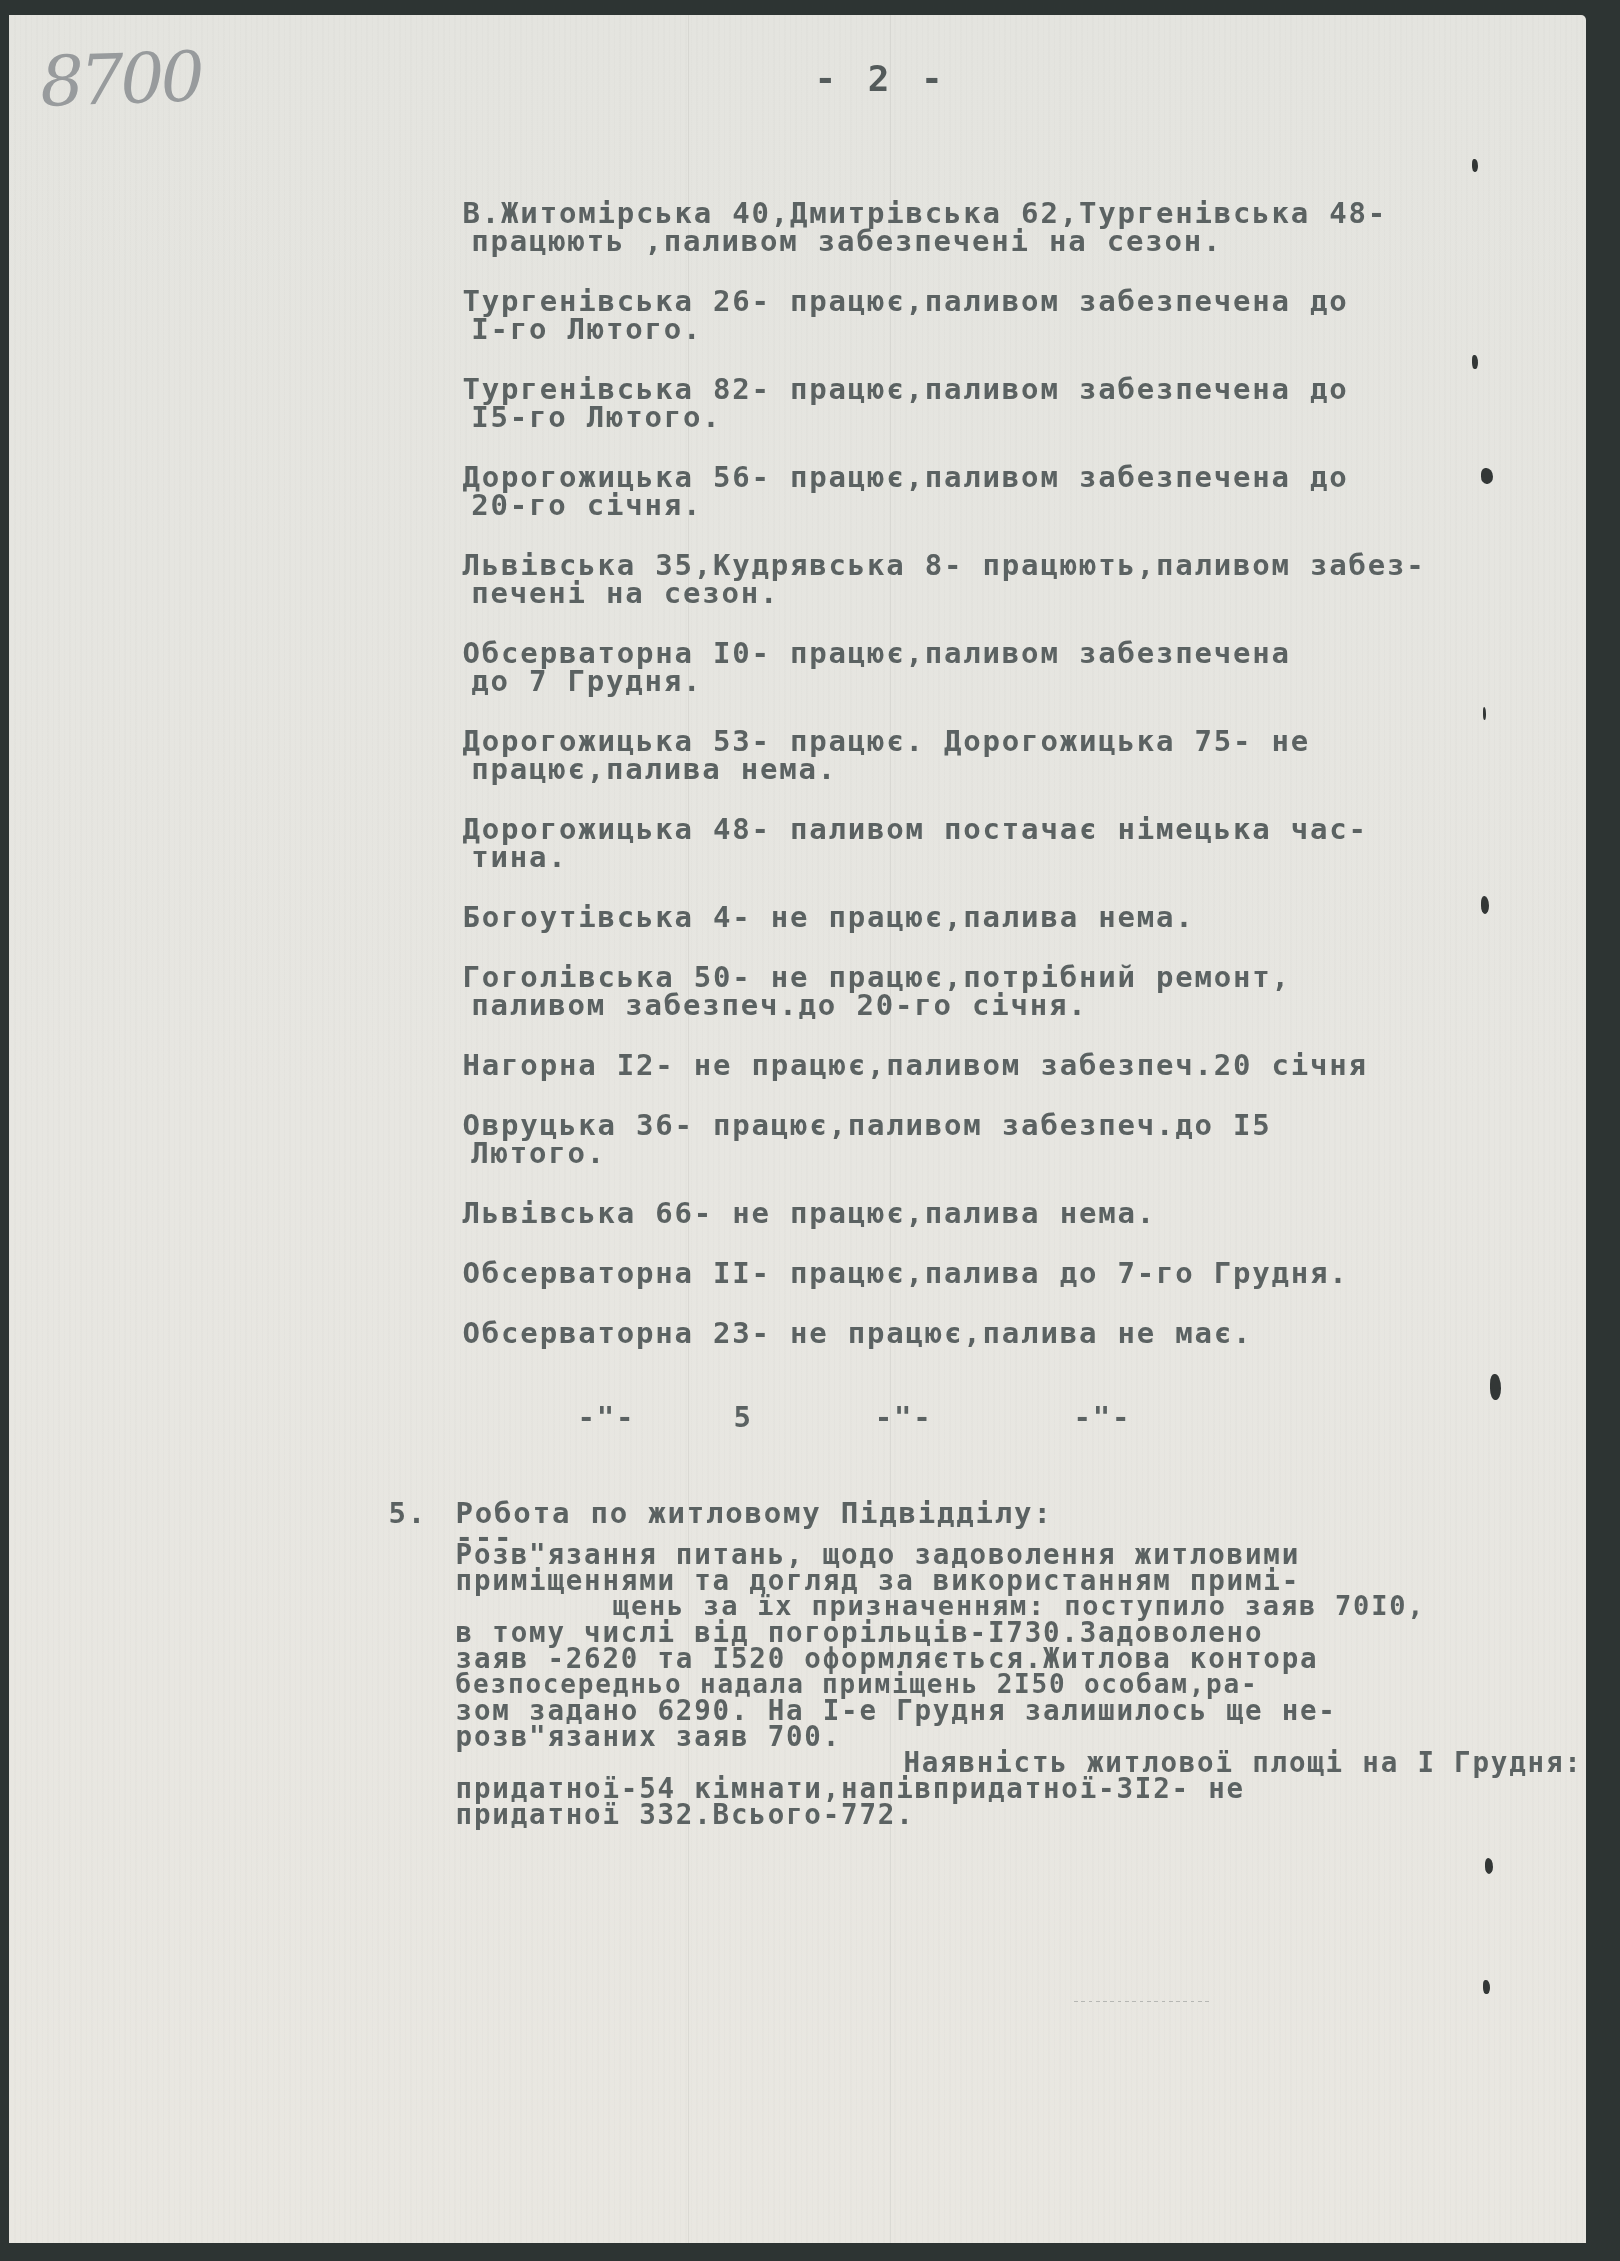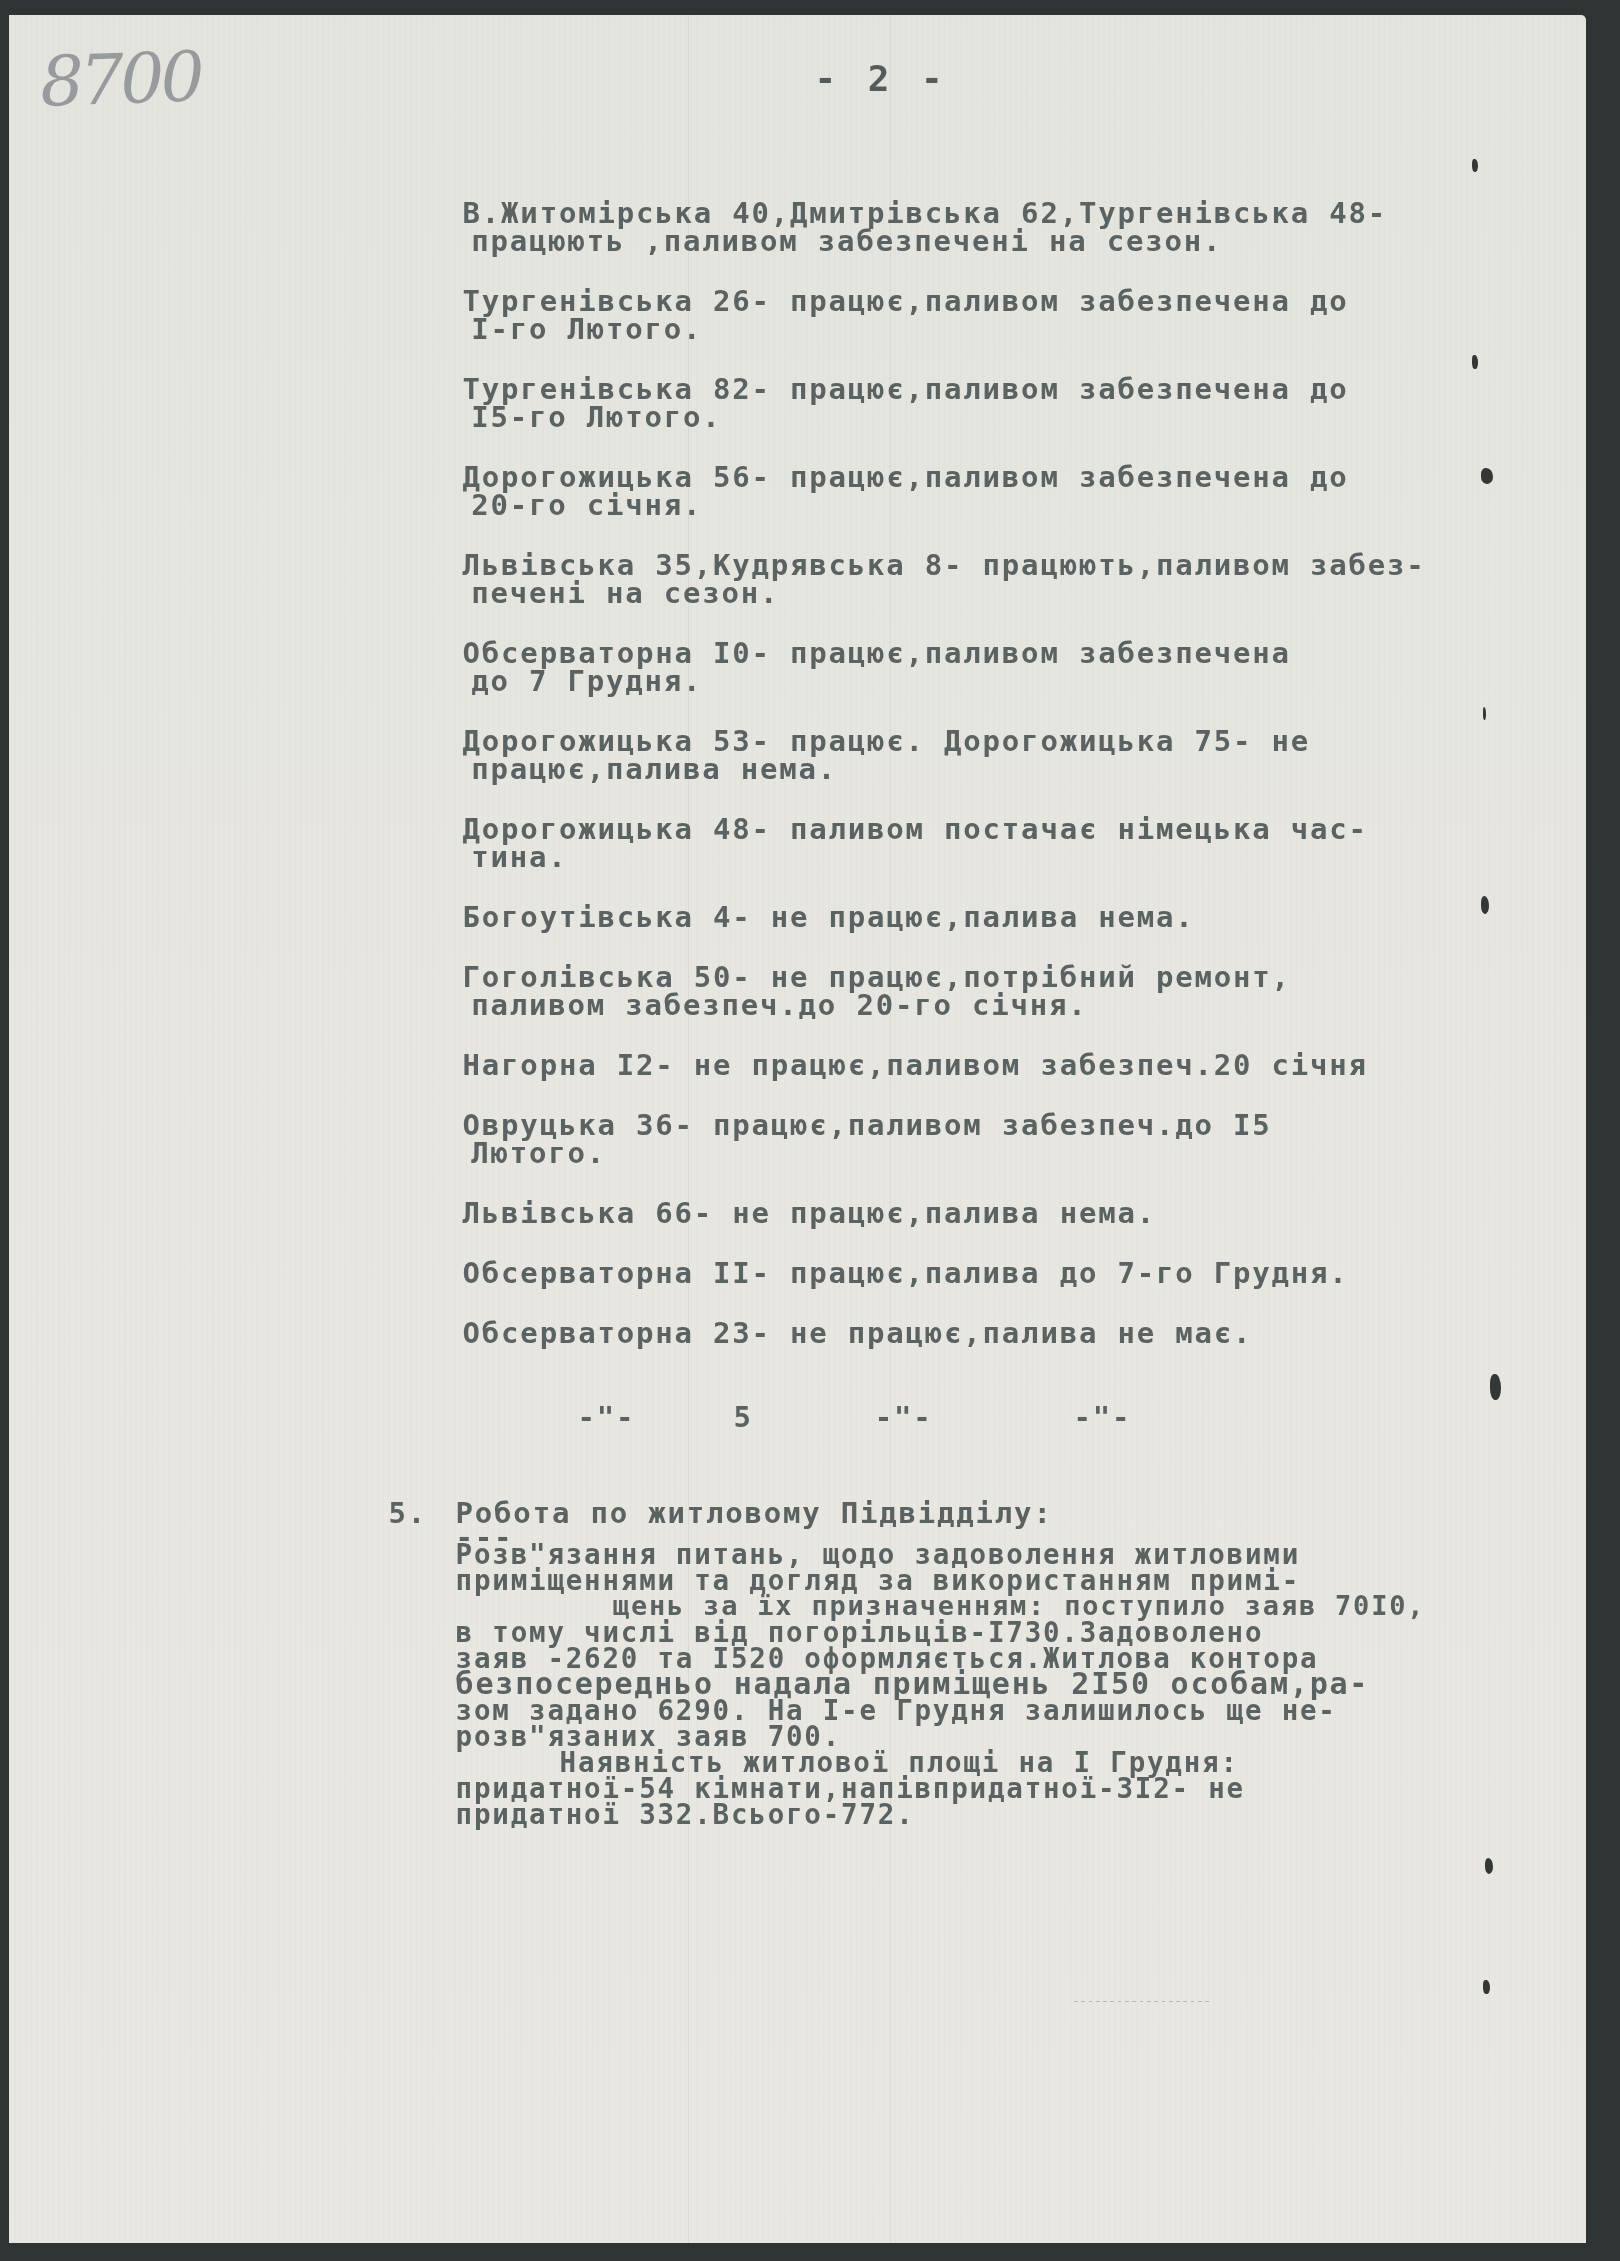--- a/index.html
+++ b/index.html
@@ -104,20 +104,21 @@
       margin-top: -3.7px;
       height: 18.4px;
     }
     .section-body {
       margin-left: 67px;
       line-height: 26px;
       font-size: 27.5px;
     }
     .section-body .indent {
       padding-left: 104px;
+      text-align: right;
     }
     .margin-mark {
       position: absolute;
       background: #1f2424;
       border-radius: 40% 60% 50% 50%;
       opacity: 0.9;
     }
     .fold-line {
       position: absolute;
       width: 1.2px;
@@ -214,21 +215,21 @@
       <span class="typed section-num">5.</span>
       <span class="typed">Робота по житловому Підвідділу:</span>
     </div>
     <p class="typed section-underline">---</p>
     <div class="section-body">
       <p class="typed" style="font-size:27.5px; line-height:26px;">Розв"язання питань, щодо задоволення житловими</p>
       <p class="typed" style="font-size:27.5px; line-height:26px;">приміщеннями та догляд за використанням примі-</p>
       <p class="typed" style="font-size:27px; line-height:26px;text-align:center;">щень за їх призначенням: поступило заяв 70І0,</p>
       <p class="typed" style="font-size:27.5px; line-height:26px;">в тому числі від погорільців-І730.Задоволено</p>
       <p class="typed" style="font-size:27.5px; line-height:26px;">заяв -2620 та І520 оформляється.Житлова контора</p>
-      <p class="typed" style="font-size:30px; line-height:26px;">безпосередньо надала приміщень 2І50 особам,ра-</p>
+      <p class="typed" style="font-size:26px; line-height:26px;">безпосередньо надала приміщень 2І50 особам,ра-</p>
       <p class="typed" style="font-size:27.5px; line-height:26px;">зом задано 6290. На І-е Грудня залишилось ще не-</p>
       <p class="typed" style="font-size:27.5px; line-height:26px;">розв"язаних заяв 700.</p>
       <p class="typed indent" style="font-size:27.5px; line-height:26px;">Наявність житлової площі на І Грудня:</p>
       <p class="typed" style="font-size:27.5px; line-height:26px;">придатної-54 кімнати,напівпридатної-3І2- не</p>
       <p class="typed" style="font-size:27.5px; line-height:26px;">придатної 332.Всього-772.</p>
     </div>
   </div>
 
   <div class="dash-trace"></div>
 

